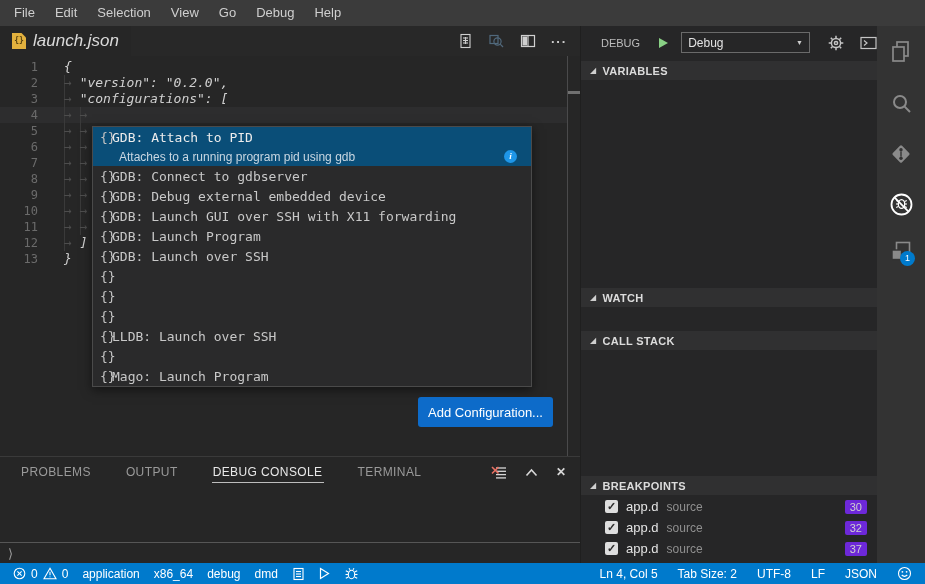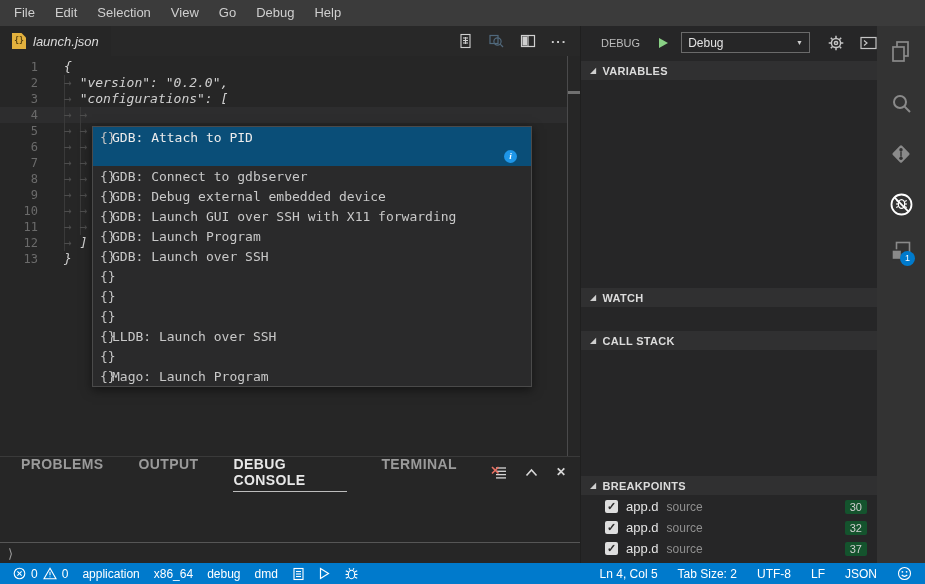--- a/index.html
+++ b/index.html
@@ -16,21 +16,21 @@
   
   .main { position:absolute; top:26px; left:0; width:925px; height:537px; display:flex; }
   .editor-col { position:relative; width:580px; height:537px; background:#262626; flex:none; }
   
   .tabbar { position:absolute; top:0; left:0; right:0; height:30px; background:#282828; display:flex; align-items:stretch; }
   .tab { display:flex; align-items:center; padding:0 12px; background:#262626; }
   .file-icon { position:relative; width:14px; height:16px; background:var(--json-yellow,#e2b13e);
     clip-path: polygon(0 0, 68% 0, 100% 28%, 100% 100%, 0 100%);
     display:flex; align-items:center; justify-content:center; }
   .fi-braces { color:#5a4410; font:bold 8px/1 "DejaVu Sans Mono", monospace; }
-  .tab-label { margin-left:7px; font-style:italic; font-size:13px; color:#dadada; }
+  .tab-label { margin-left:7px; font-style:italic; font-size:17px; color:#dadada; }
   .tab-actions { margin-left:auto; display:flex; align-items:center; gap:15px; padding-right:13px; }
   .ta-icon { display:flex; align-items:center; }
   .ellipsis { color:#cfcfcf; font-size:13px; font-weight:bold; letter-spacing:1px; }
   
   .editor { position:absolute; top:30px; left:0; right:0; height:400px; overflow:hidden;
     font-family:"DejaVu Sans Mono", monospace; font-size:13px; }
   .current-line { position:absolute; top:51px; left:0; width:567px; height:16px; background:#2d2d2e; }
   .indent-guide { position:absolute; width:1px; background:#3a3a3a; }
   .g1 { left:64px; top:19px; height:176px; }
   .g2 { left:calc(64px + 2ch); top:51px; height:128px; }
@@ -53,21 +53,21 @@
   .info { position:absolute; right:14px; top:3px; width:13px; height:13px; border-radius:50%;
     background:var(--info-blue,#1e96e8); color:#fff; text-align:center;
     font:italic bold 9px/13px "Liberation Serif", serif; }
   .sg-item { height:20px; display:flex; align-items:center; }
   .add-config { position:absolute; left:418px; top:341px; width:135px; height:30px; z-index:6;
     background:var(--button-blue,#0d6bc9); color:#fff; border:none; border-radius:3px;
     font:13px "Liberation Sans", sans-serif; cursor:pointer; }
   
   .panel { position:absolute; left:0; right:0; bottom:0; height:107px; background:#262626; border-top:1px solid #3a3a3a; }
   .panel-header { height:30px; display:flex; align-items:center; padding:0 14px 0 20px; }
-  .panel-tab { font-size:14px; letter-spacing:.4px; color:#9a9a9a; margin-right:33px; padding:4px 1px 3px;font-weight:bold; }
+  .panel-tab { font-size:12px; letter-spacing:.4px; color:#9a9a9a; margin-right:33px; padding:4px 1px 3px; }
   .panel-tab.active { color:#e8e8e8; border-bottom:1px solid #bdbdbd; }
   .panel-actions { margin-left:auto; display:flex; align-items:center; gap:17px; }
   .pa-close { color:#d7d7d7; font-size:12px; font-weight:bold; }
   .console-body { height:55px; }
   .console-input { border-top:1px solid #565656; height:21px; display:flex; align-items:center; padding-left:8px; }
   .prompt { color:#9a9a9a; font-size:13px; }
   
   .sidebar { position:relative; width:297px; height:537px; flex:none; background:#262627; border-left:1px solid #1f1f1f; }
   .debug-toolbar { height:33px; display:flex; align-items:center; padding-left:20px; }
   .dbg-title { font-size:11px; color:#bdbdbd; }
@@ -80,21 +80,21 @@
   .repl-icon { margin-left:15px; display:flex; }
   .sec { position:absolute; left:0; right:0; height:19px; background:#303031; display:flex; align-items:center;
     gap:6px; padding-left:9px; font-size:11px; font-weight:bold; color:#dcdcdc; letter-spacing:.3px; }
   .twistie { font-size:8px; color:#cfcfcf; font-weight:normal; }
   .sec-vars { top:35px; } .sec-watch { top:262px; } .sec-stack { top:305px; } .sec-bp { top:450px; }
   #bp-rows { position:absolute; top:470px; left:0; right:0; }
   .bp-row { height:21px; display:flex; align-items:center; gap:8px; padding:0 10px 0 24px; font-size:13px; color:#e3e3e3; }
   .bp-check { flex:none; width:13px; height:13px; background:#dedede; border-radius:2px; color:#2d2d2d;
     font-size:11px; line-height:13px; text-align:center; font-weight:bold; }
   .bp-kind { font-size:12px; color:#8f8f8f; }
-  .bp-line { margin-left:auto; background:#14532d; color:#cfcfcf; font-size:11px; padding:1px 5px; border-radius:2px; }
+  .bp-line { margin-left:auto; background:#6d28d9; color:#cfcfcf; font-size:11px; padding:1px 5px; border-radius:2px; }
   
   .activitybar { position:relative; width:48px; height:537px; flex:none; background:#333333; }
   .act-item { position:absolute; left:0; width:48px; height:48px; display:flex; align-items:center; justify-content:center; }
   .act-1{top:2px;} .act-2{top:54px;} .act-3{top:104px;} .act-4{top:154px;} .act-5{top:202px;}
   .badge { position:absolute; left:23px; top:23px; width:15px; height:15px; border-radius:50%;
     background:var(--badge-blue,#007acc); color:#fff; font-size:9px; line-height:15px; text-align:center; }
   
   .statusbar { position:absolute; left:0; right:0; bottom:0; height:21px; background:var(--accent,#007acc);
     display:flex; align-items:center; color:#fff; font-size:12px; padding:0 6px; }
   .sb-item { display:flex; align-items:center; gap:5px; padding:0 7px; height:21px; }
@@ -224,20 +224,21 @@
           <div class="ruler-marker"></div>
         </div>
 
         <div class="suggest">
           <div class="sel">
             <div class="sel-main">
               <span class="sym">{}</span>
               <span>GDB: Attach to PID</span>
             </div>
             <div class="sel-detail">
+              <span>Attaches to a running program pid using gdb</span>
               <span class="info">i</span>
             </div>
           </div>
           <div id="suggest-items">
               <div class="sg-item">
                 <span class="sym">{}</span>
                 <span>GDB: Connect to gdbserver</span>
               </div>
               <div class="sg-item">
                 <span class="sym">{}</span>
@@ -271,20 +272,21 @@
               <div class="sg-item">
                 <span class="sym">{}</span>
               </div>
               <div class="sg-item">
                 <span class="sym">{}</span>
                 <span>Mago: Launch Program</span>
               </div>
             </div>
         </div>
 
+        <button class="add-config">Add Configuration...</button>
       </div>
 
       <div class="panel">
         <div class="panel-header">
           <div id="panel-tabs" style="display:flex">
               <span class="panel-tab">PROBLEMS</span>
               <span class="panel-tab">OUTPUT</span>
               <span class="panel-tab active">DEBUG CONSOLE</span>
               <span class="panel-tab">TERMINAL</span>
             </div>

